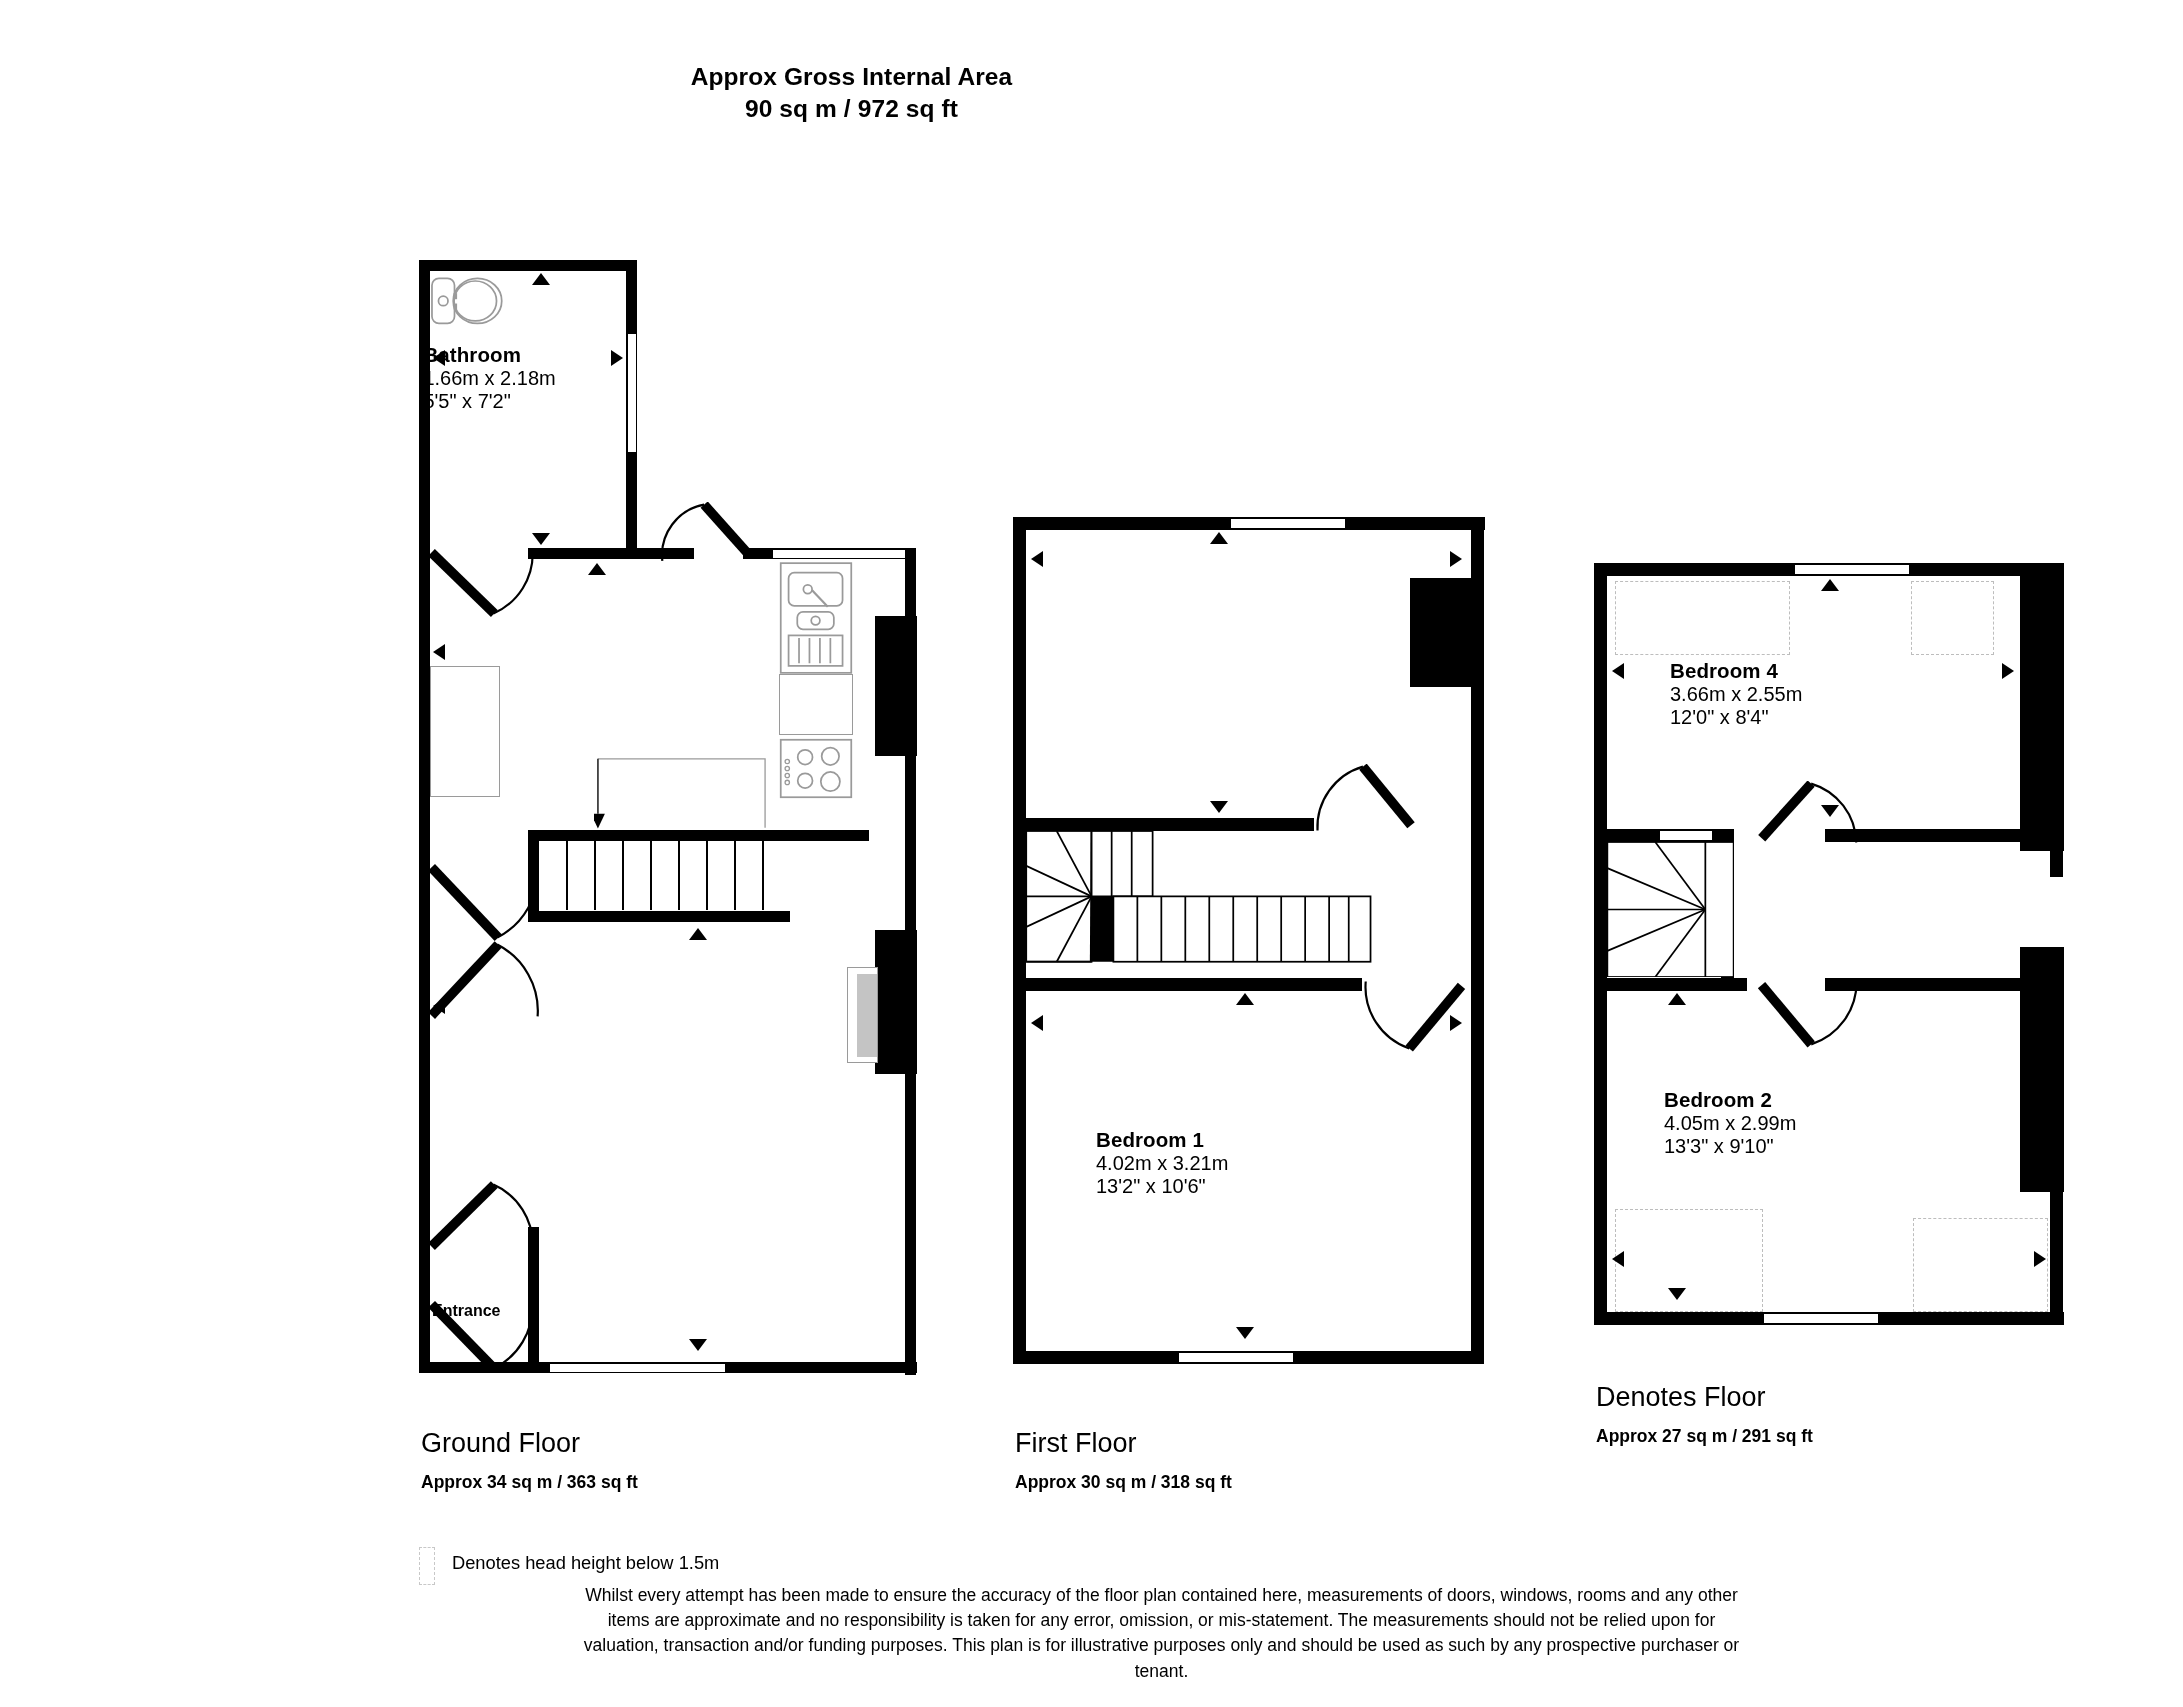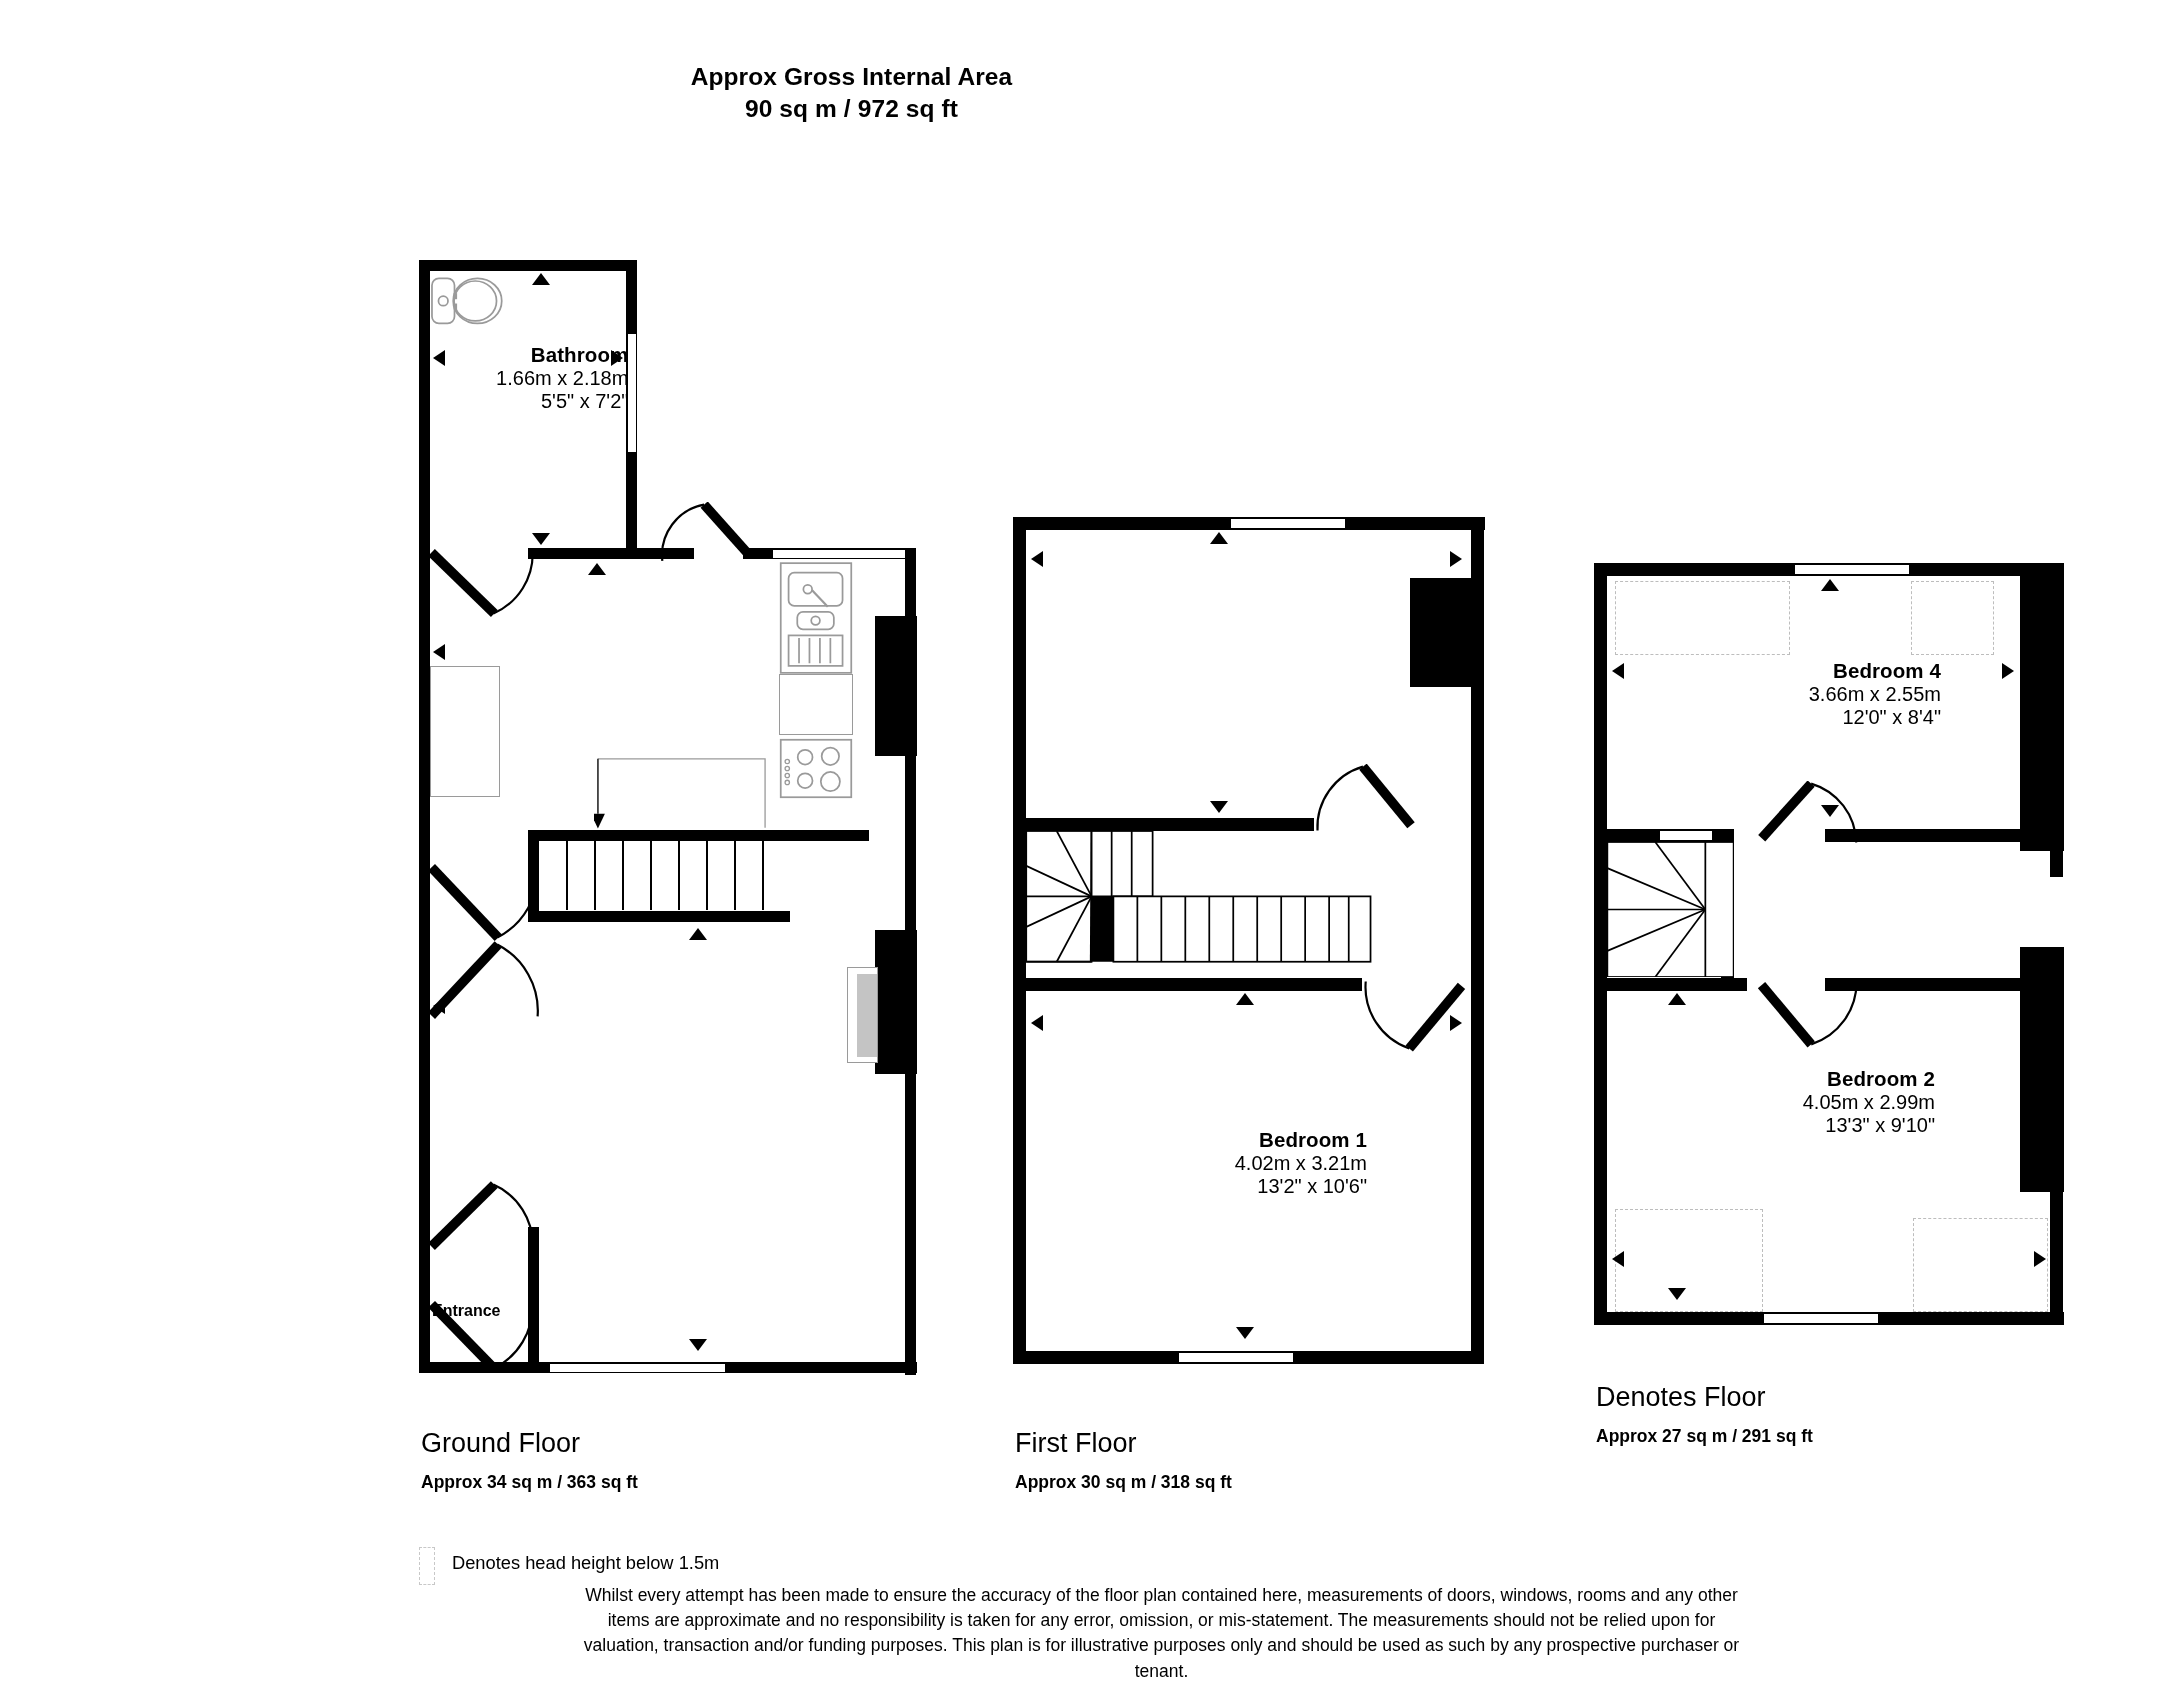--- a/index.html
+++ b/index.html
@@ -16,21 +16,21 @@
   }
 
   
   .floor{position:absolute;}
   .wall{position:absolute;background:#000;}
   .thin{position:absolute;border:1.3px solid #9a9a9a;background:#fff;box-sizing:border-box;}
   .dash{position:absolute;border:1.7px dashed #bdbdbd;box-sizing:border-box;background:transparent;}
   .grey{position:absolute;background:#c4c4c4;}
 
   
-  .roomlabel{position:absolute;text-align:right;line-height:1.17;white-space:nowrap;}
+  .roomlabel{position:absolute;text-align:left;line-height:1.17;white-space:nowrap;}
   .roomlabel .nm{font-weight:bold;font-size:20.5px;letter-spacing:0.1px;}
   .roomlabel .m{font-size:20px;}
   .roomlabel .f{font-size:20px;}
   .entlabel{position:absolute;font-weight:bold;font-size:16px;white-space:nowrap;}
 
   
   .arw{position:absolute;width:0;height:0;}
   .arw.l{border-top:8.7px solid transparent;border-bottom:8.7px solid transparent;border-right:12.2px solid #000;}
   .arw.r{border-top:8.7px solid transparent;border-bottom:8.7px solid transparent;border-left:12.2px solid #000;}
   .arw.u{border-left:9.6px solid transparent;border-right:9.6px solid transparent;border-bottom:12.7px solid #000;}
@@ -399,21 +399,21 @@
     <div class="nm">Bedroom 4</div>
     <div class="m">3.66m x 2.55m</div>
     <div class="f">12'0" x 8'4"</div>
   </div>
 
   <div class="arw u" style="left:74px;top:430px;"></div>
   <div class="arw d" style="left:74px;top:725px;"></div>
   <div class="arw l" style="left:17.5px;top:688px;"></div>
   <div class="arw r" style="left:440px;top:688px;"></div>
 
-  <div class="roomlabel" style="left:70px;top:504px;width:271px;">
+  <div class="roomlabel" style="left:70px;top:525px;width:271px;">
     <div class="nm">Bedroom 2</div>
     <div class="m">4.05m x 2.99m</div>
     <div class="f">13'3" x 9'10"</div>
   </div>
 </div>
 
 <div class="floorname" style="left:1596px;top:1382px;">Denotes Floor</div>
 <div class="floorarea" style="left:1596px;top:1426px;">Approx 27 sq m / 291 sq ft</div>
 
 <div id="legendbox"></div>

